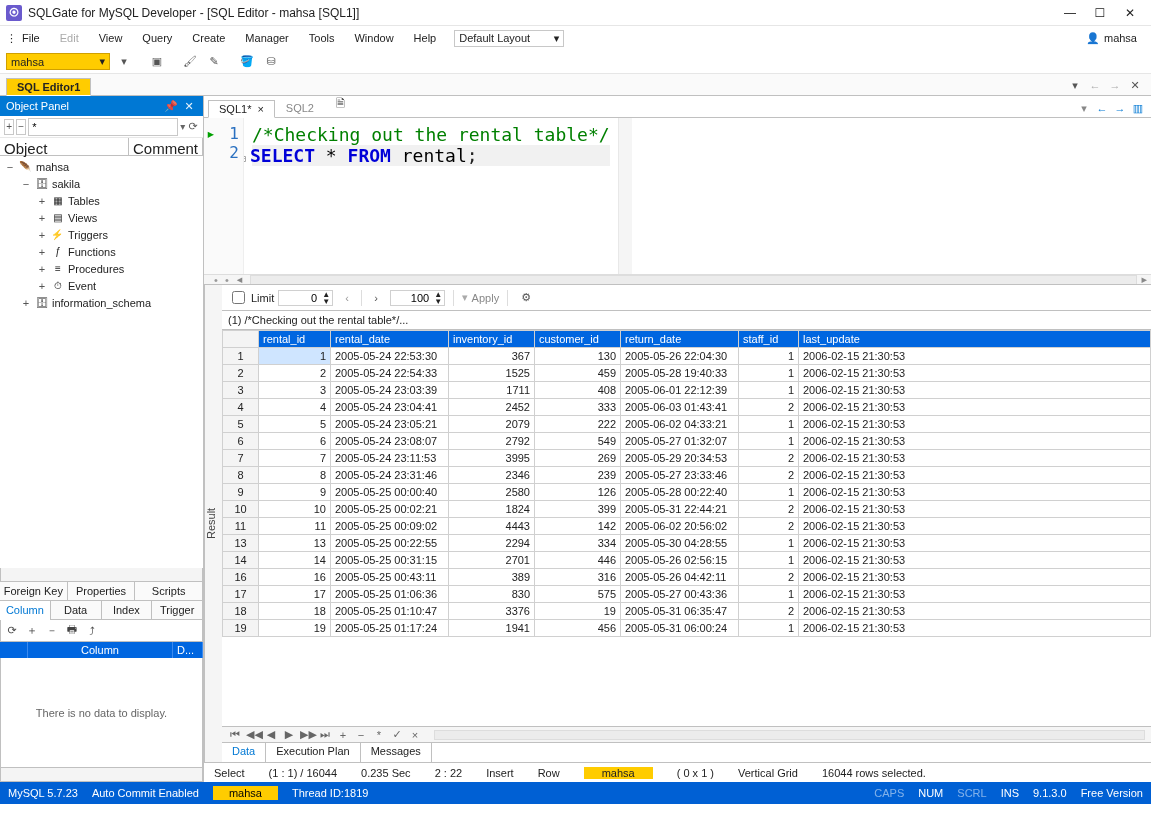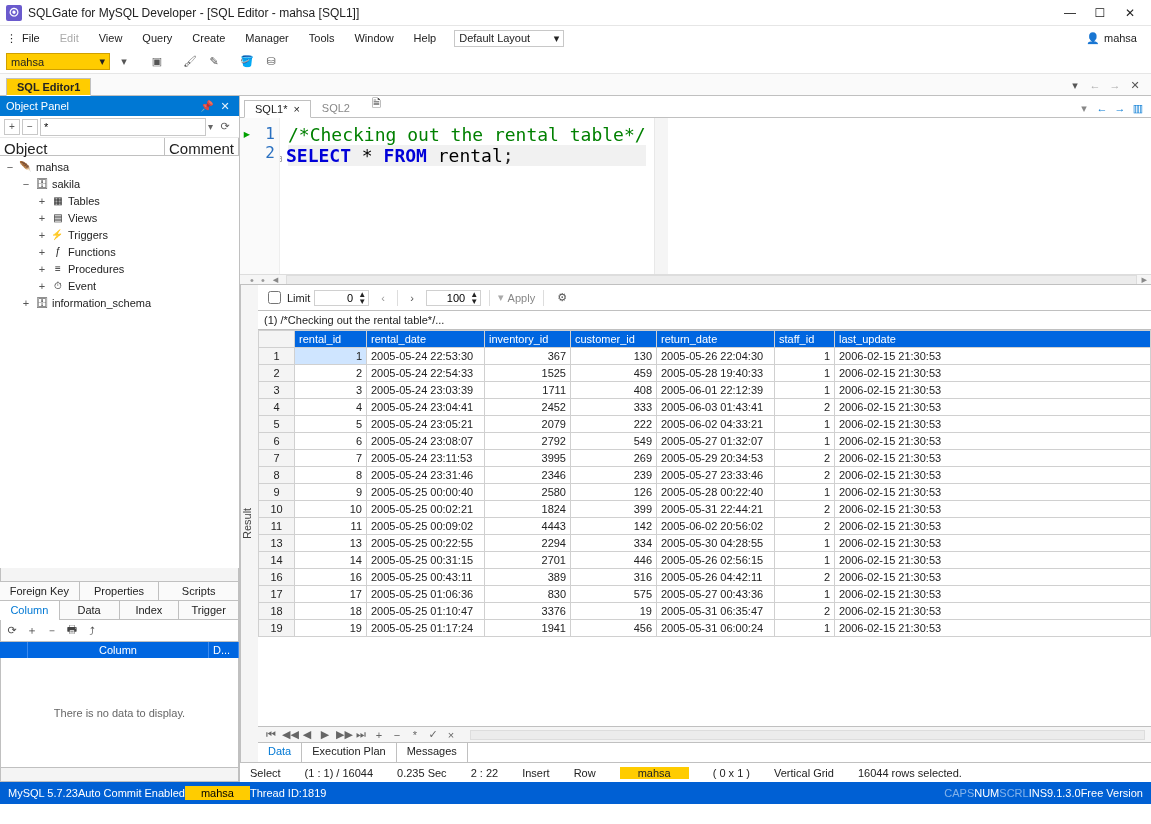--- a/index.html
+++ b/index.html
@@ -26,21 +26,21 @@
   .menubar .spacer{flex:1}
   .menubar .user{display:flex;align-items:center;gap:4px;padding:0 8px}
   .toolbar{height:24px;display:flex;align-items:center;padding:0 6px;gap:4px;border-bottom:1px solid #e6e6e6}
   .conn-box{background:var(--yellow);border:1px solid #d0a000;padding:1px 4px;display:flex;align-items:center;width:104px}
   .tbtn{width:20px;height:20px;display:flex;align-items:center;justify-content:center;cursor:pointer;color:#555}
   .sep{width:5px}
   .tab-strip{height:22px;display:flex;align-items:flex-end;padding:0 6px;background:#fafafa;border-bottom:1px solid var(--panel-border)}
   .file-tab{border:1px solid var(--panel-border);border-bottom:1px solid #fff;background:var(--yellow);padding:2px 10px;font-weight:bold;font-size:11px;cursor:pointer;margin-bottom:-1px}
   .work{display:flex;height:686px}
   
-  .obj-panel{width:240px;border-right:1px solid var(--panel-border);display:flex;flex-direction:column}
+  .obj-panel{width:204px;border-right:1px solid var(--panel-border);display:flex;flex-direction:column}
   .obj-head{background:var(--blue);color:#fff;padding:3px 6px;font-size:11px;display:flex;align-items:center}
   .obj-head .spacer{flex:1}
   .obj-head .hbtn{width:16px;height:14px;margin-left:2px;cursor:pointer;display:flex;align-items:center;justify-content:center;opacity:.9}
   .obj-tools{height:22px;display:flex;align-items:center;padding:2px 4px;gap:2px;border-bottom:1px solid #e8e8e8}
   .filter-in{flex:1;border:1px solid #c8c8c8;padding:1px 3px;font-size:11px;height:18px}
   .obj-cols{height:18px;display:flex;border-bottom:1px solid var(--panel-border);font-size:15px}
   .obj-cols div{padding:2px 4px;border-right:1px solid var(--panel-border)}
   .tree{flex:1;overflow:auto;padding:2px 0;font-size:11px}
   .tn{display:flex;align-items:center;height:17px;padding-left:4px;cursor:pointer}
   .tw{width:12px;text-align:center;color:#555;font-family:Arial}
@@ -89,21 +89,21 @@
   .grid td.num{text-align:right}
   .grid td.sel{background:#cfe5ff}
   .nav-row{height:16px;background:#f5f5f5;display:flex;align-items:center;gap:4px;padding:0 6px;border-top:1px solid var(--panel-border)}
   .nav-row .nbtn{font-family:Arial;width:14px;text-align:center;cursor:pointer;color:#666}
   .nav-row .filler{flex:1;height:10px;margin-left:8px;background:#ececec;border:1px solid #ddd}
   .res-tabs{height:20px;display:flex;border-top:1px solid var(--panel-border)}
   .res-tabs .rt{padding:2px 10px;border-right:1px solid var(--panel-border);cursor:pointer;font-size:11px}
   .res-tabs .rt.active{color:var(--blue)}
   .status1{height:20px;display:flex;align-items:center;padding:0 10px;gap:24px;border-top:1px solid var(--panel-border);font-size:11px}
   .status1 .hl{background:var(--yellow);padding:0 18px}
-  .status2{height:22px;background:var(--deep-blue);color:#fff;display:flex;align-items:center;padding:0 8px;font-size:11px}
+  .status2{height:22px;background:var(--deep-blue);color:#fff;display:flex;align-items:center;padding:0 8px;gap:14px;font-size:11px}
   .status2 .hl{background:var(--yellow);color:#000;padding:1px 16px}
   .status2 .spacer{flex:1}
 </style>
 </head>
 <body>
 
 <div class="titlebar">
   <div class="t-icon">⦿</div>
   <div>SQLGate for MySQL Developer - [SQL Editor - mahsa [SQL1]]</div>
   <div class="spacer"></div>

